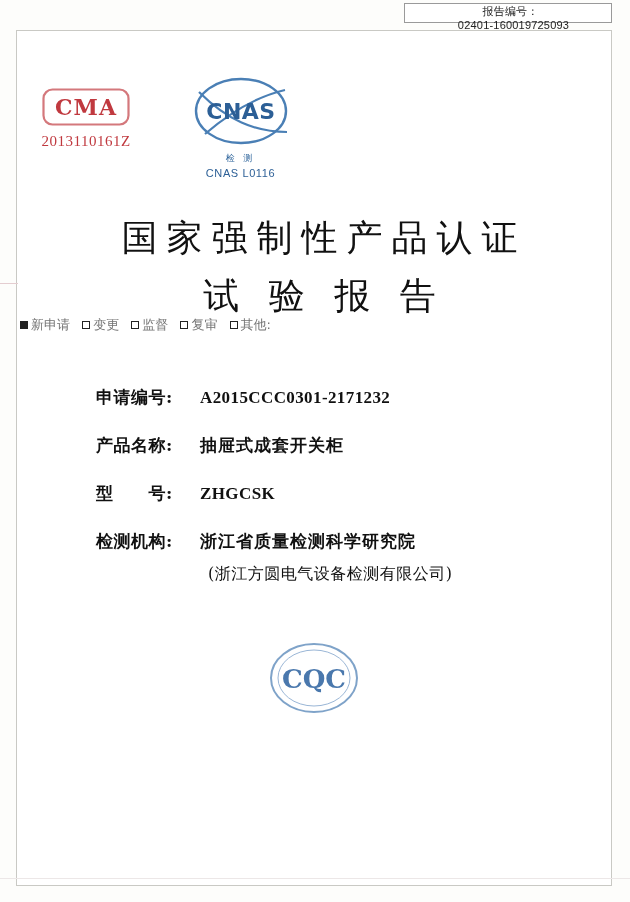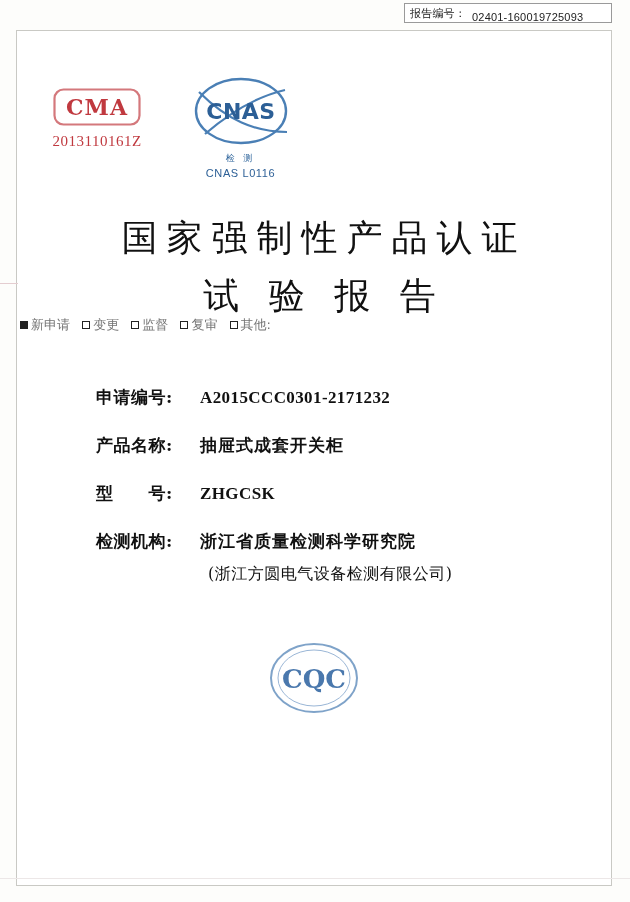--- a/index.html
+++ b/index.html
@@ -62,28 +62,29 @@
     border: 1px solid #9a9a9a;
     box-sizing: border-box;
     display: flex;
     align-items: center;
     padding-left: 5px;
     font-size: 11px;
     letter-spacing: 0.2px;
     color: #222;
     background: #fff;
     font-family: "Liberation Sans", sans-serif;
+    flex-direction: column;
   }
   .report-no .rn-label { white-space: nowrap; }
-  .report-no .rn-value { margin-left: 6px; white-space: nowrap; margin-top: 8px; }
+  .report-no .rn-value { margin-left: 6px; white-space: nowrap; }
 
   
   .cma-block {
     position: absolute;
-    left: 32px;
+    left: 21px;
     top: 88px;
     width: 130px;
     text-align: center;
   }
   .cma-mark {
     width: 88px;
     height: 38px;
     margin: 0 auto;
     position: relative;
   }

